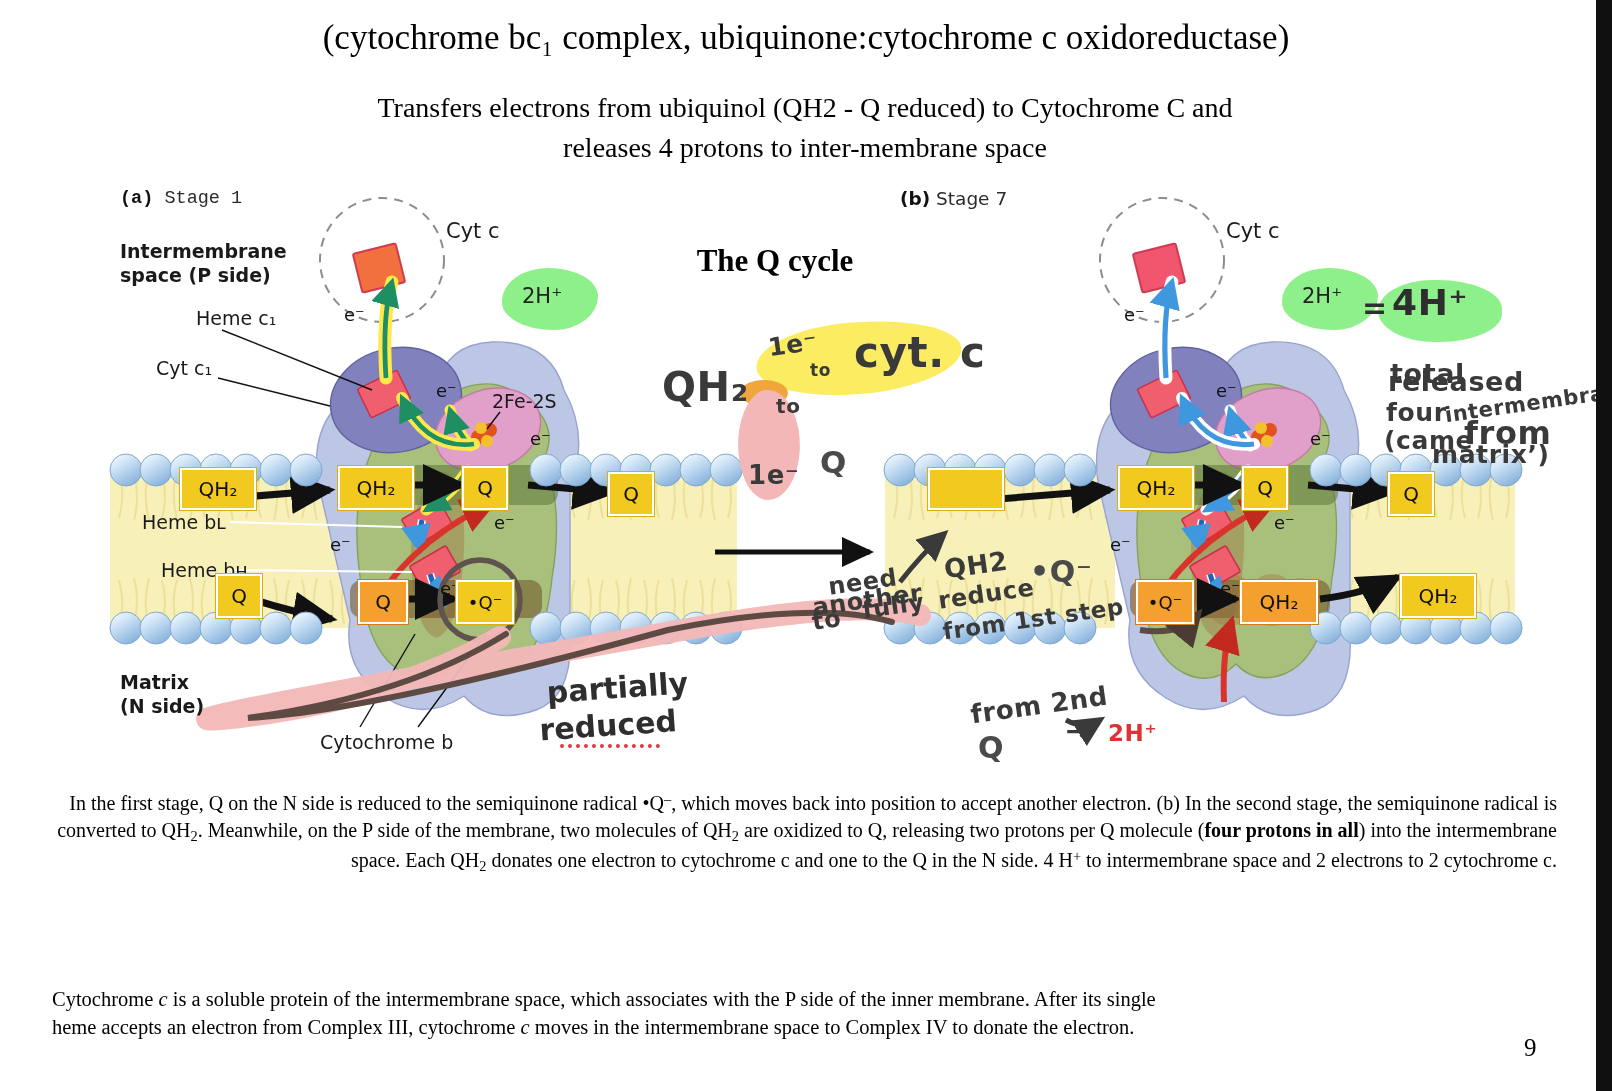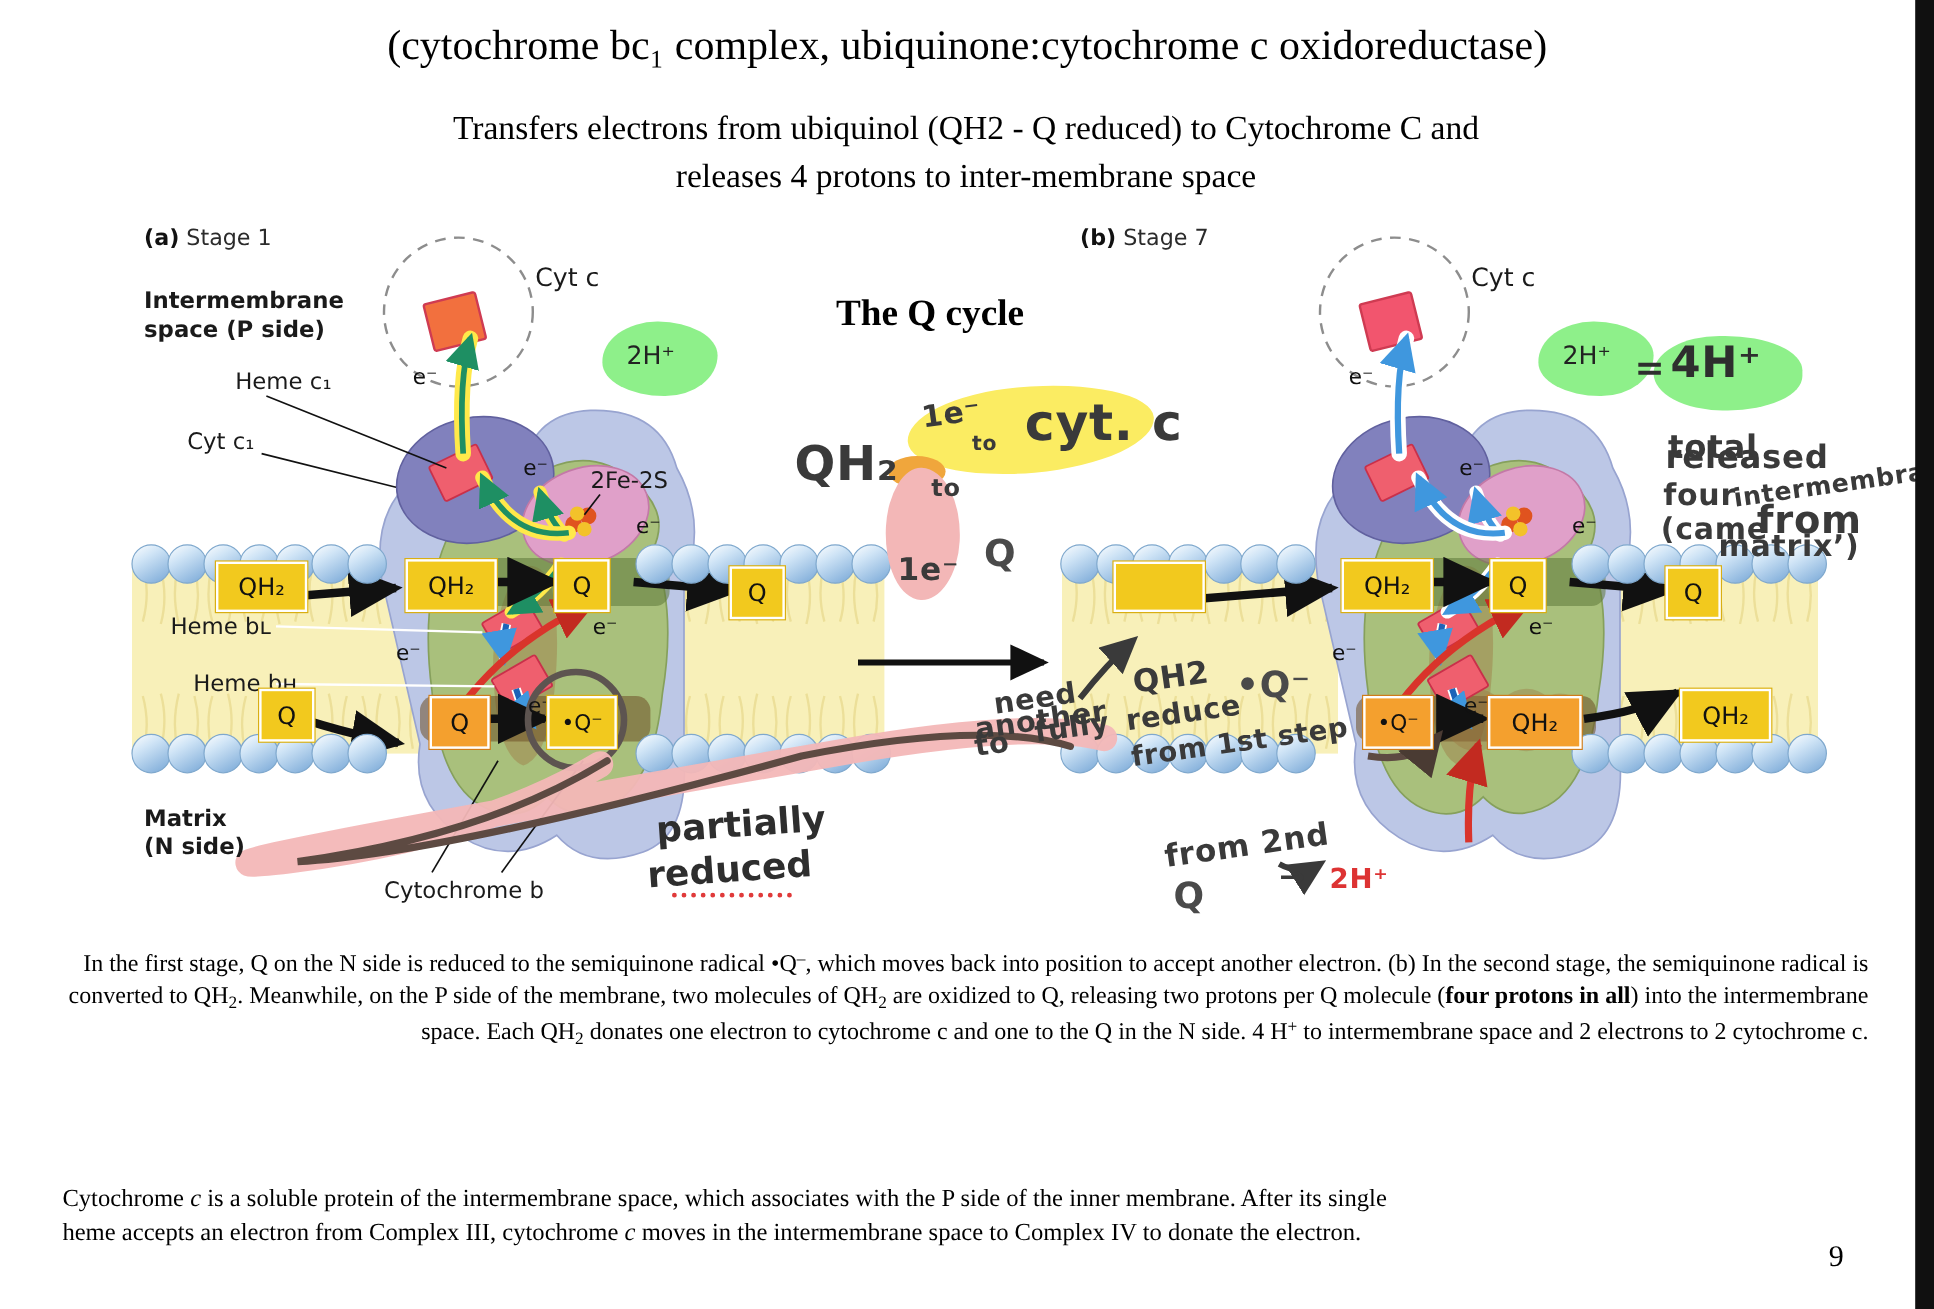--- a/index.html
+++ b/index.html
@@ -342,21 +342,21 @@
 
     <path d="M500,455 q-100,60 -260,80 q-160,18 460,-90 q160,-28 220,-12" stroke="#f3b7b7" stroke-width="22" fill="none" stroke-linecap="round" opacity="0.95"></path>
     <path d="M506,452 q-100,62 -258,84 q120,-6 420,-88 q150,-30 224,-8" stroke="#5d4a42" stroke-width="6" fill="none" stroke-linecap="round"></path>
     <path d="M1140,448 q40,6 58,-16" stroke="#5d4a42" stroke-width="6" fill="none" marker-end="url(#dkArrow)"></path>
 
     <path d="M900,400 q22,-28 44,-48" stroke="#3a3a3a" stroke-width="5" fill="none" marker-end="url(#inkArrow)"></path>
 
     <path d="M1066,538 q18,10 34,0" stroke="#3a3a3a" stroke-width="5" fill="none" marker-end="url(#inkArrow)"></path>
   </svg>
 
-  <div class="stagelbl" style="left:120px;top:6px;">
+  <div class="stagelbl" style="left:120px;top:6px;font-family:Liberation Mono, monospace;">
     <b>(a)</b>
     <span>Stage 1</span>
   </div>
   <div class="sanslbl bold" style="left:120px;top:57px;">
     <div>Intermembrane</div>
     <div>space (P side)</div>
   </div>
   <div class="sanslbl" style="left:196px;top:124px;">Heme c₁</div>
   <div class="sanslbl" style="left:156px;top:174px;">Cyt c₁</div>
   <div class="sanslbl" style="left:446px;top:36px;font-size:21px;">Cyt c</div>

